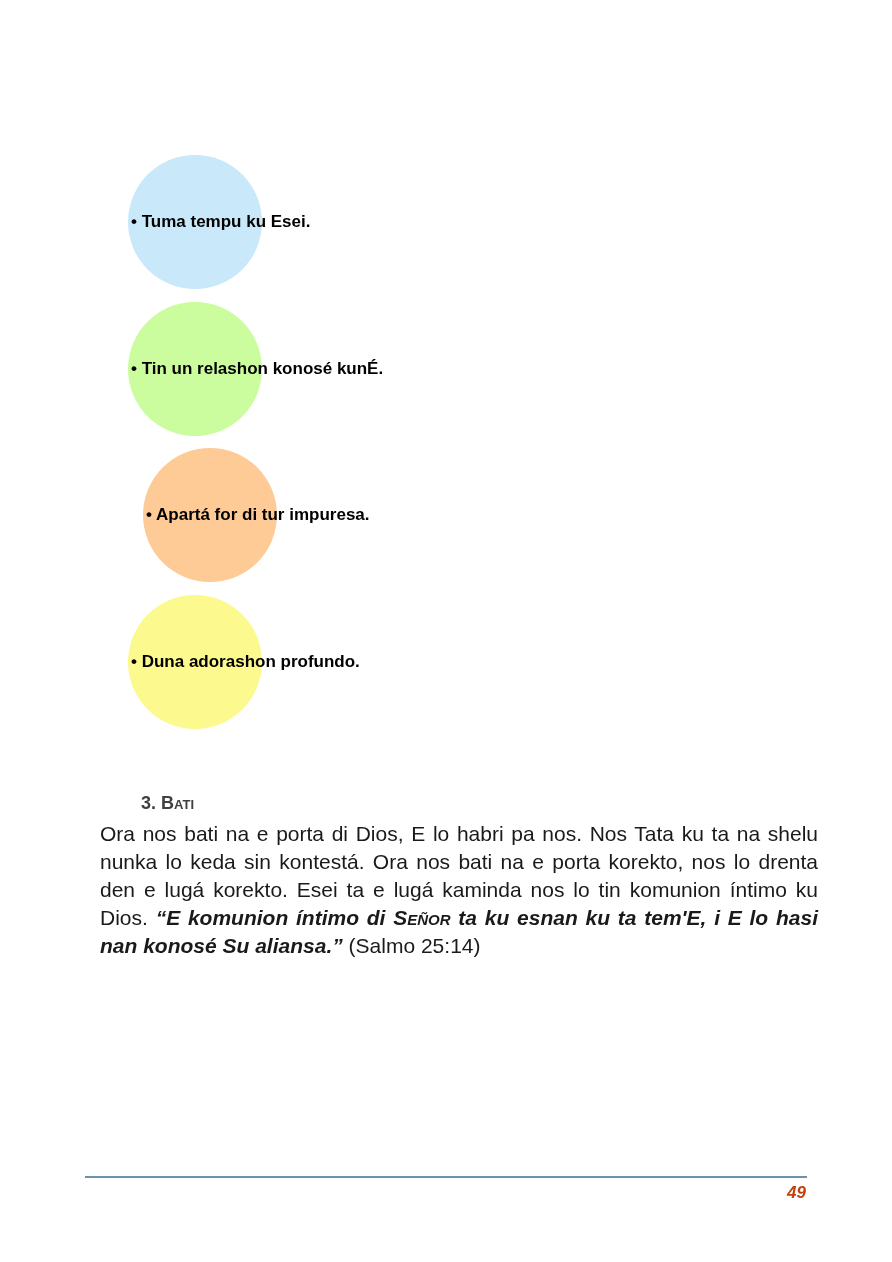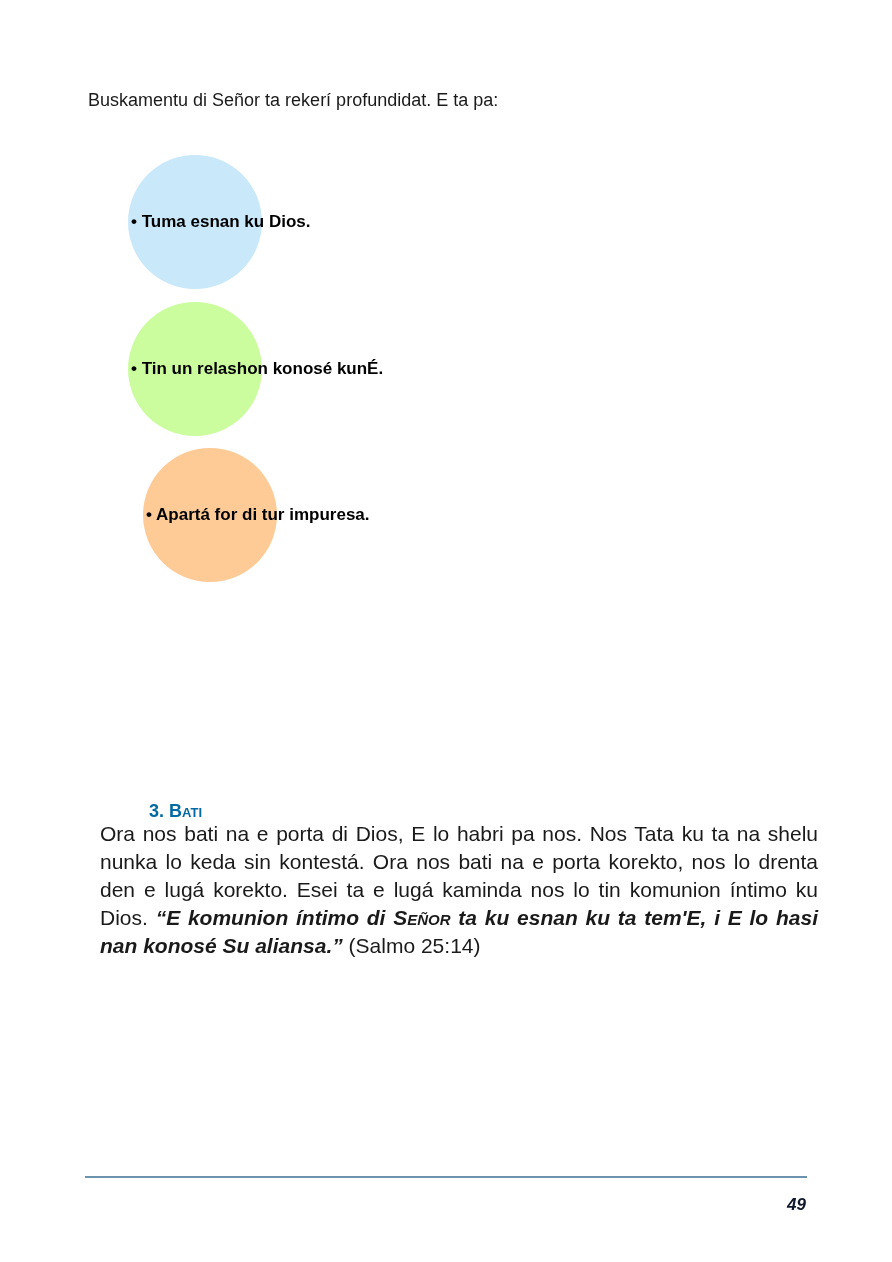--- a/index.html
+++ b/index.html
@@ -54,24 +54,24 @@
     transform: translateY(-50%);
     font-size: 17px;
     font-weight: bold;
     white-space: nowrap;
     color: #000000;
   }
   .heading {
     position: absolute;
     left: 133px;
     top: 785px;
-    margin: 16px;
+    margin: 8px;
     font-size: 18px;
     font-weight: bold;
-    color: #0369a1;
+    color: #404040;
   }
   .sc {
     font-variant: small-caps;
     font-variant-caps: small-caps;
   }
   .body-par {
     position: absolute;
     left: 88px;
     top: 808px;
     width: 718px;
@@ -100,38 +100,41 @@
     font-size: 17px;
     font-style: italic;
     font-weight: bold;
   }
 </style>
 </head>
 <body>
 
 <div class="page">
 
-  <p class="intro">Buskamentu di Señor ta rekerí profundidat. E ta pa:</p>
 
   <div class="bubble-item bubble-item-1">
     <div class="bubble" style="background-color: rgb(201, 232, 250);"></div>
-    <div class="bubble-label">• Tuma esnan ku Dios.</div>
+    <div class="bubble-label">• Tuma tempu ku Esei.</div>
   </div>
 
   <div class="bubble-item bubble-item-2">
     <div class="bubble" style="background-color: rgb(203, 253, 158);"></div>
     <div class="bubble-label">• Tin un relashon konosé kunÉ.</div>
   </div>
 
   <div class="bubble-item bubble-item-3">
     <div class="bubble" style="background-color: rgb(254, 203, 151);"></div>
     <div class="bubble-label">• Apartá for di tur impuresa.</div>
   </div>
 
+  <div class="bubble-item bubble-item-4">
+    <div class="bubble" style="background-color: rgb(252, 249, 142);"></div>
+    <div class="bubble-label">• Duna adorashon profundo.</div>
+  </div>
 
   <h3 class="heading"><span class="sc">3. Bati</span></h3>
 
   <p class="body-par"><span>Ora nos bati na e porta di Dios, E lo habri pa nos. Nos Tata ku ta na shelu nunka lo keda sin kontestá. Ora nos bati na e porta korekto, nos lo drenta den e lugá korekto. Esei ta e lugá kaminda nos lo tin komunion íntimo ku Dios. </span><span class="bq"><span>“E komunion íntimo di </span><span class="sc">Señor</span><span> ta ku esnan ku ta tem'E, i E lo hasi nan konosé Su aliansa.”</span></span><span> (Salmo 25:14)</span></p>
 
   <div class="footer-rule" style="background-color: rgb(107, 147, 174);"></div>
-  <div class="page-number" style="color: #0f172a; margin-top: 12px;">49</div>
+  <div class="page-number" style="color: #c2410c;">49</div>
 
 </div>
 
 </body></html>

